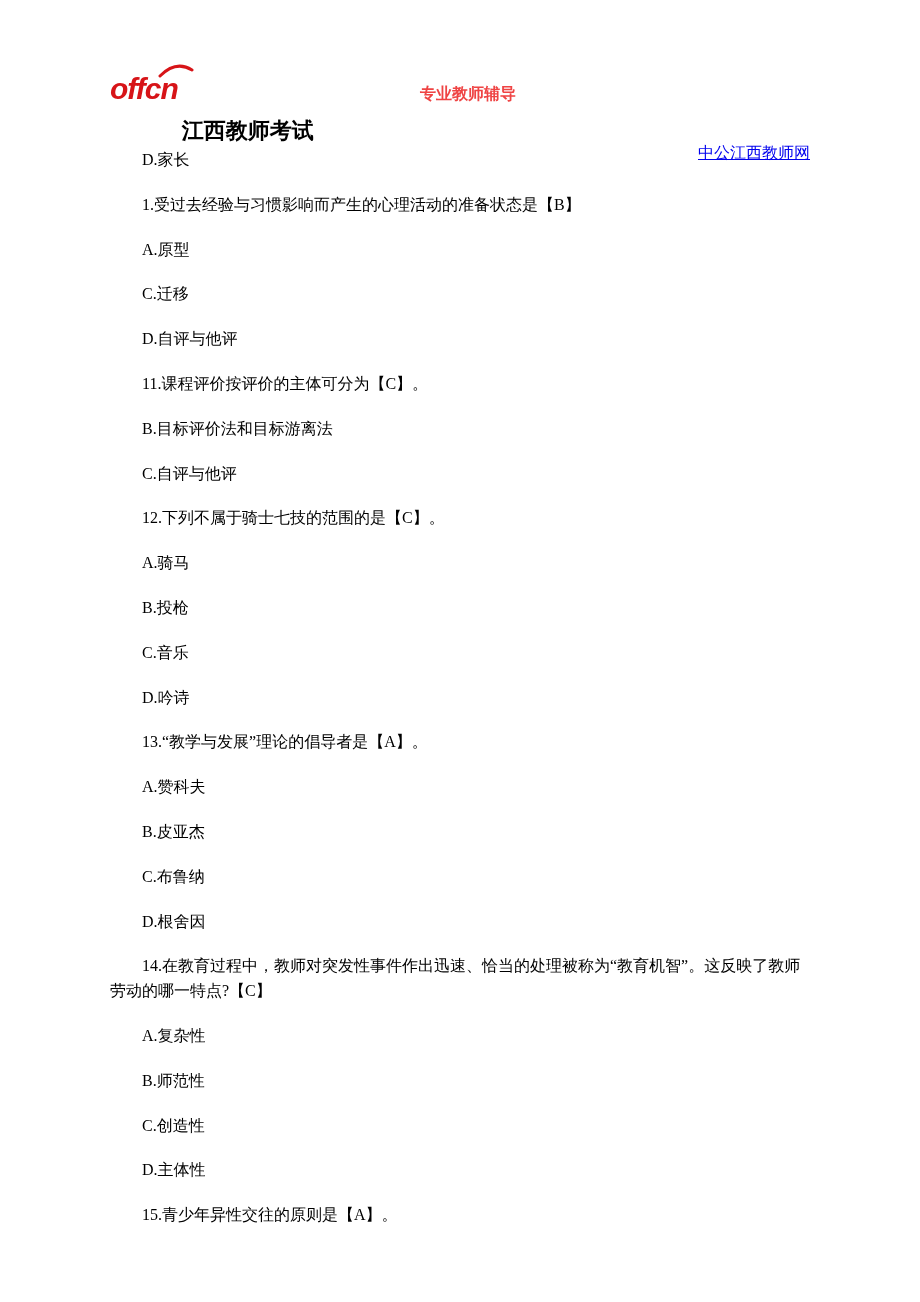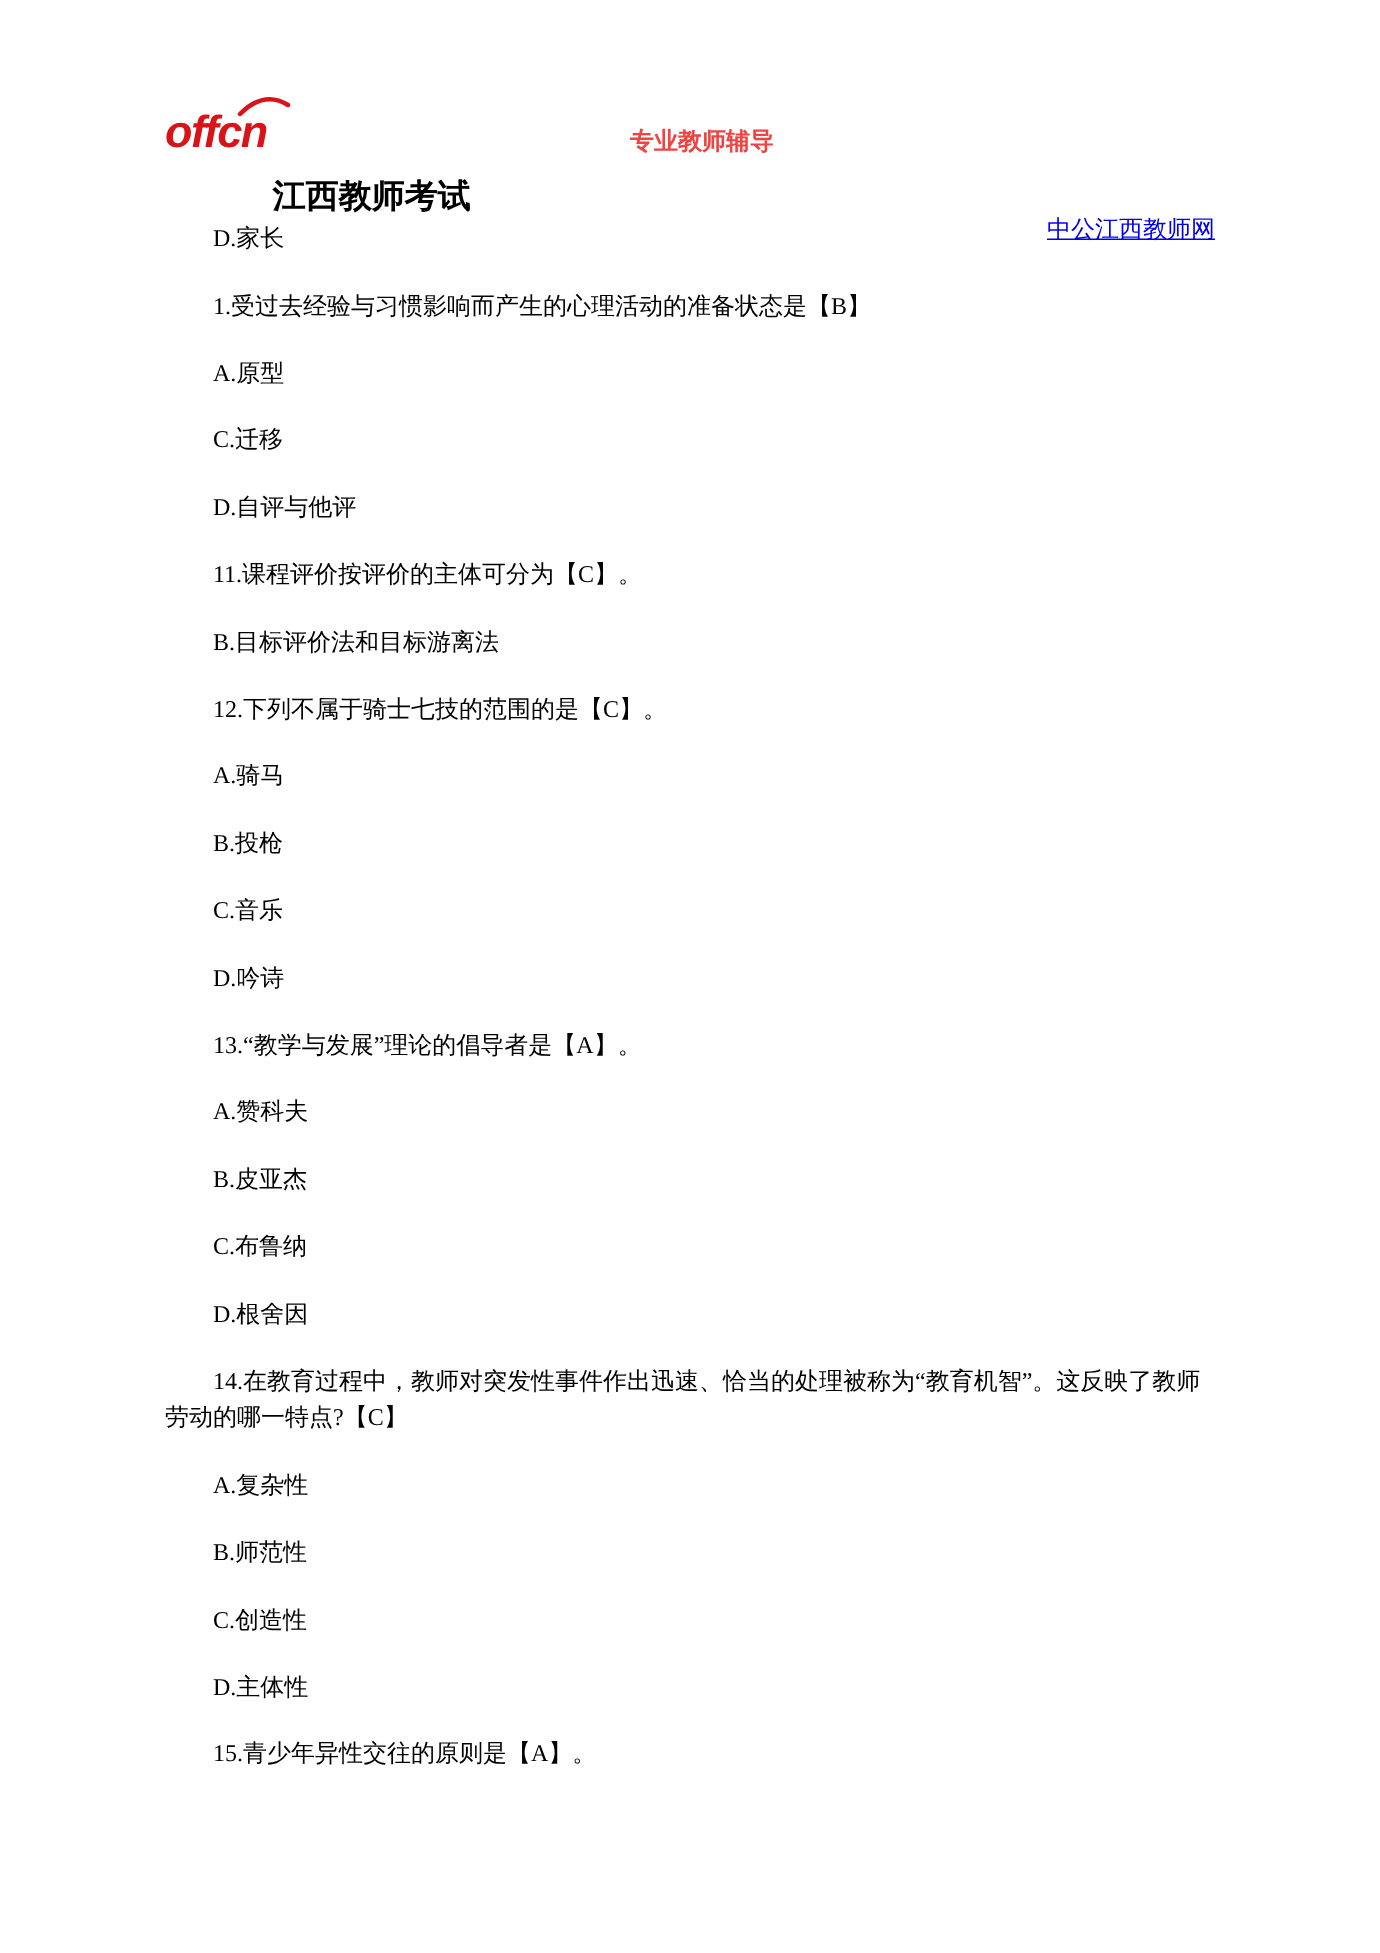--- a/index.html
+++ b/index.html
@@ -114,20 +114,21 @@
   </div>
 
   <div class="content">
     <p class="para">D.家长</p>
     <p class="para">1.受过去经验与习惯影响而产生的心理活动的准备状态是【B】</p>
     <p class="para">A.原型</p>
     <p class="para">C.迁移</p>
     <p class="para">D.自评与他评</p>
     <p class="para">11.课程评价按评价的主体可分为【C】。</p>
     <p class="para">B.目标评价法和目标游离法</p>
+    <p class="para">C.自评与他评</p>
     <p class="para">12.下列不属于骑士七技的范围的是【C】。</p>
     <p class="para">A.骑马</p>
     <p class="para">B.投枪</p>
     <p class="para">C.音乐</p>
     <p class="para">D.吟诗</p>
     <p class="para">13.“教学与发展”理论的倡导者是【A】。</p>
     <p class="para">A.赞科夫</p>
     <p class="para">B.皮亚杰</p>
     <p class="para">C.布鲁纳</p>
     <p class="para">D.根舍因</p>

